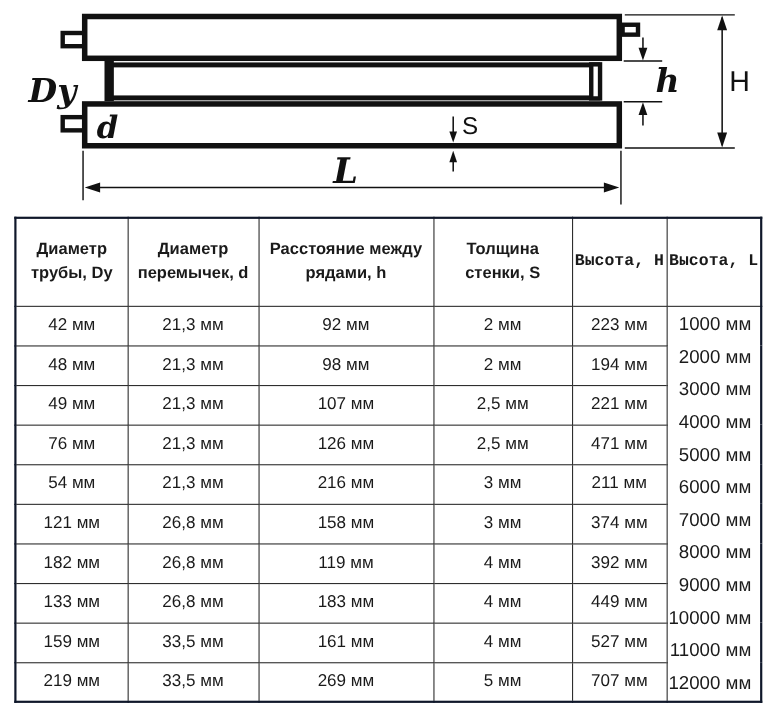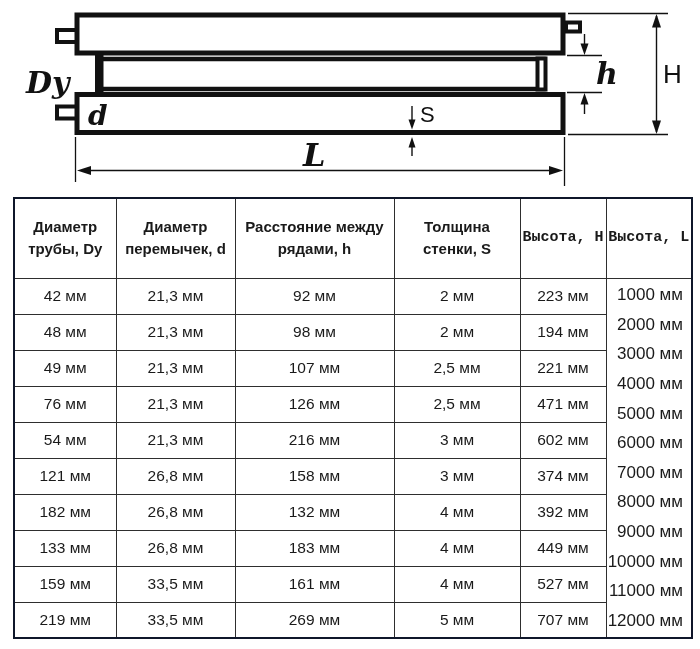--- a/index.html
+++ b/index.html
@@ -197,33 +197,33 @@
         <td>21,3 мм</td>
         <td>126 мм</td>
         <td>2,5 мм</td>
         <td>471 мм</td>
       </tr>
       <tr>
         <td>54 мм</td>
         <td>21,3 мм</td>
         <td>216 мм</td>
         <td>3 мм</td>
-        <td>602 мм</td>
+        <td>211 мм</td>
       </tr>
       <tr>
         <td>121 мм</td>
         <td>26,8 мм</td>
         <td>158 мм</td>
         <td>3 мм</td>
         <td>374 мм</td>
       </tr>
       <tr>
         <td>182 мм</td>
         <td>26,8 мм</td>
-        <td>132 мм</td>
+        <td>119 мм</td>
         <td>4 мм</td>
         <td>392 мм</td>
       </tr>
       <tr>
         <td>133 мм</td>
         <td>26,8 мм</td>
         <td>183 мм</td>
         <td>4 мм</td>
         <td>449 мм</td>
       </tr>

